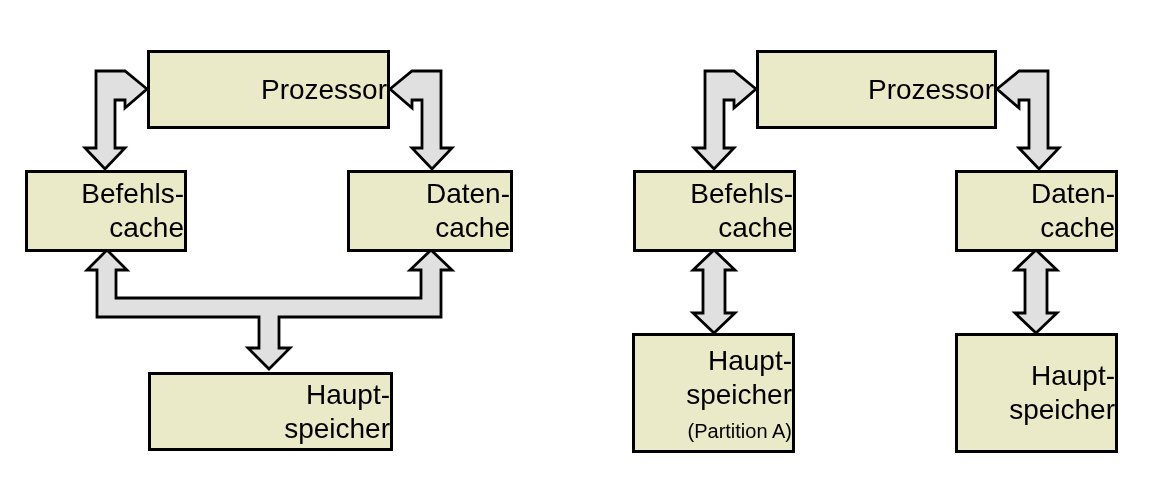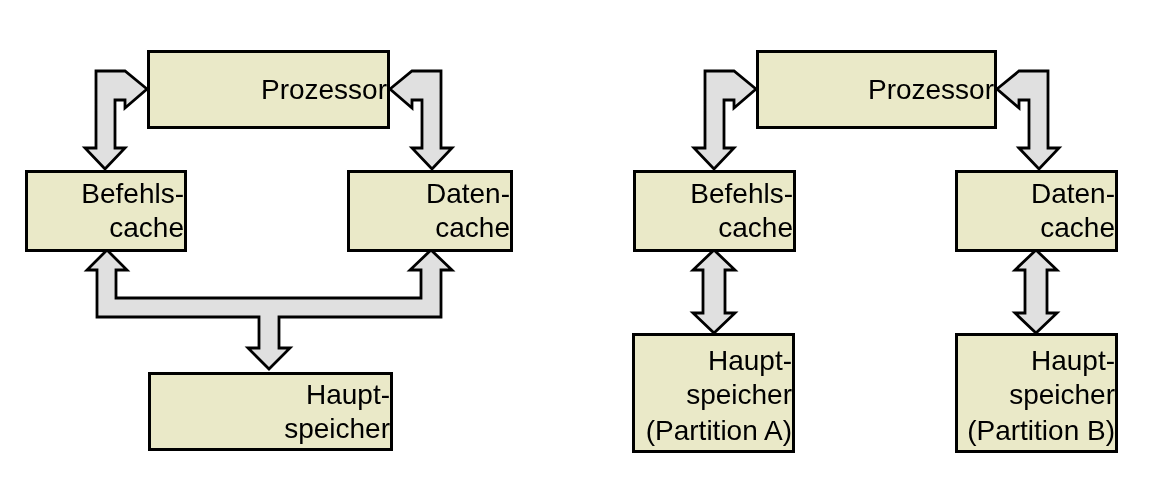--- a/index.html
+++ b/index.html
@@ -34,21 +34,21 @@
     box-sizing:border-box;
     background:var(--box-fill);
     border:3px solid var(--box-border);
     display:flex;flex-direction:column;
     align-items:flex-end;justify-content:center;
     text-align:center;
     font-size:28px;line-height:34px;
     z-index:2;
   }
   .node .line{display:block;white-space:nowrap;}
-  .node .sub{display:block;font-size:28px;line-height:24px;margin-top:7px;white-space:nowrap;}
+  .node .sub{display:block;font-size:20px;line-height:24px;margin-top:7px;white-space:nowrap;}
   
   .l-proz   {left:147px;top:50px; width:243px;height:79px;}
   .l-bef    {left:25px; top:170px;width:162px;height:82px;}
   .l-dat    {left:347px;top:170px;width:166px;height:82px;}
   .l-haupt  {left:148px;top:372px;width:245px;height:79px;}
   
   .r-proz   {left:756px;top:50px; width:241px;height:79px;}
   .r-bef    {left:633px;top:170px;width:163px;height:82px;}
   .r-dat    {left:955px;top:170px;width:163px;height:82px;}
   .r-hauptA {left:632px;top:333px;width:163px;height:120px;}
@@ -101,16 +101,15 @@
     <span class="line">cache</span>
   </div>
   <div class="node r-hauptA">
     <span class="line">Haupt-</span>
     <span class="line">speicher</span>
     <span class="sub">(Partition A)</span>
   </div>
   <div class="node r-hauptB">
     <span class="line">Haupt-</span>
     <span class="line">speicher</span>
-    <span class="sub">(Partition B)</span>
   </div>
 
 </div>
 
 </body></html>

